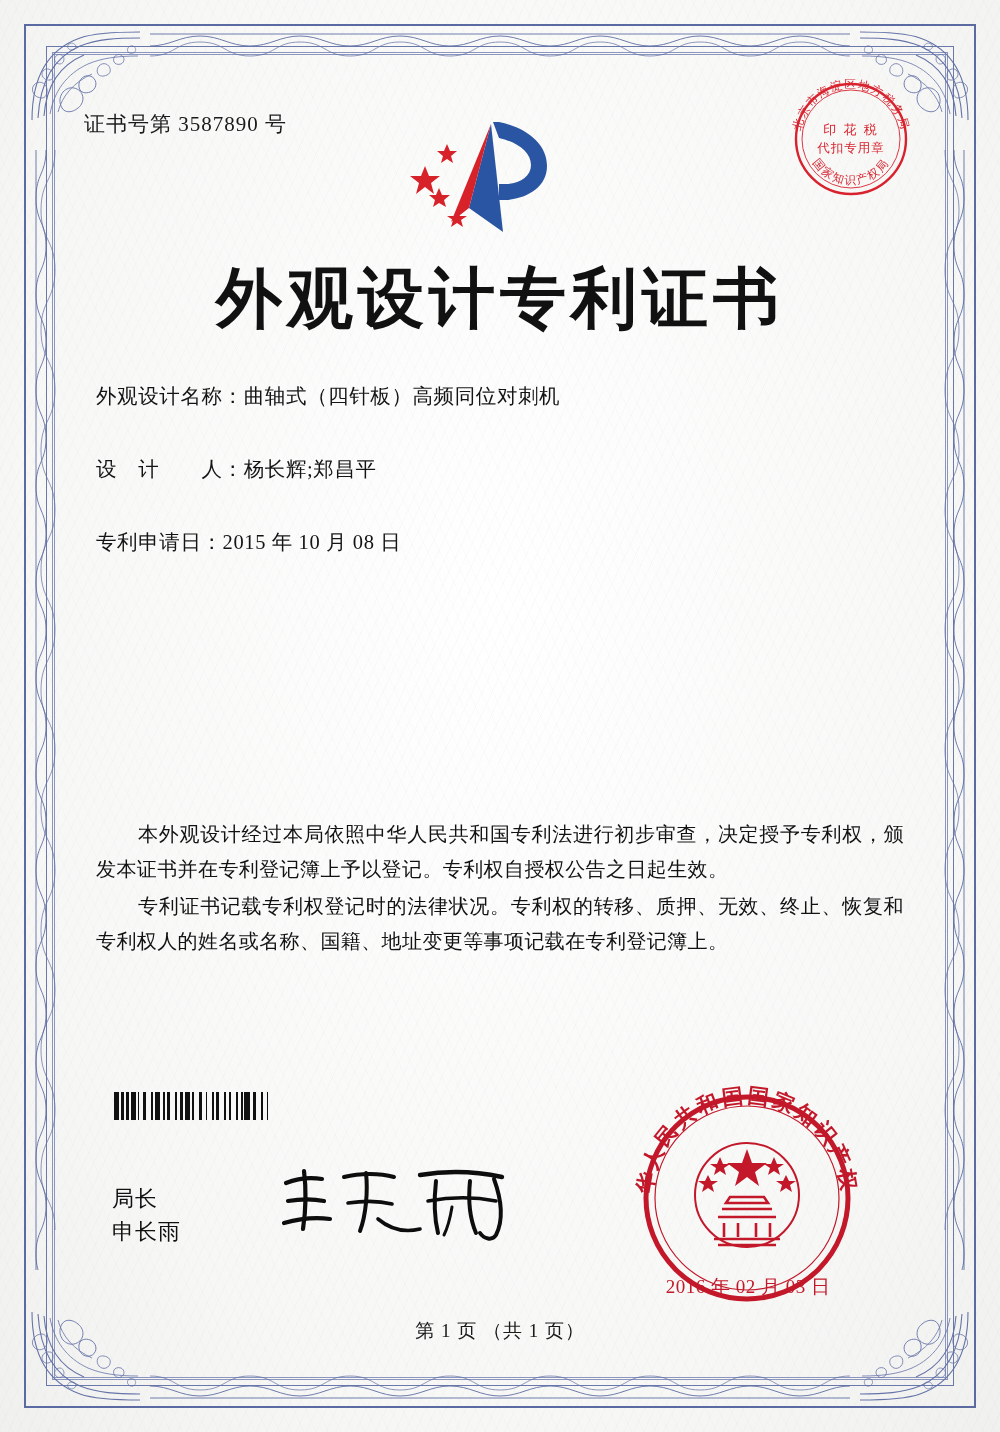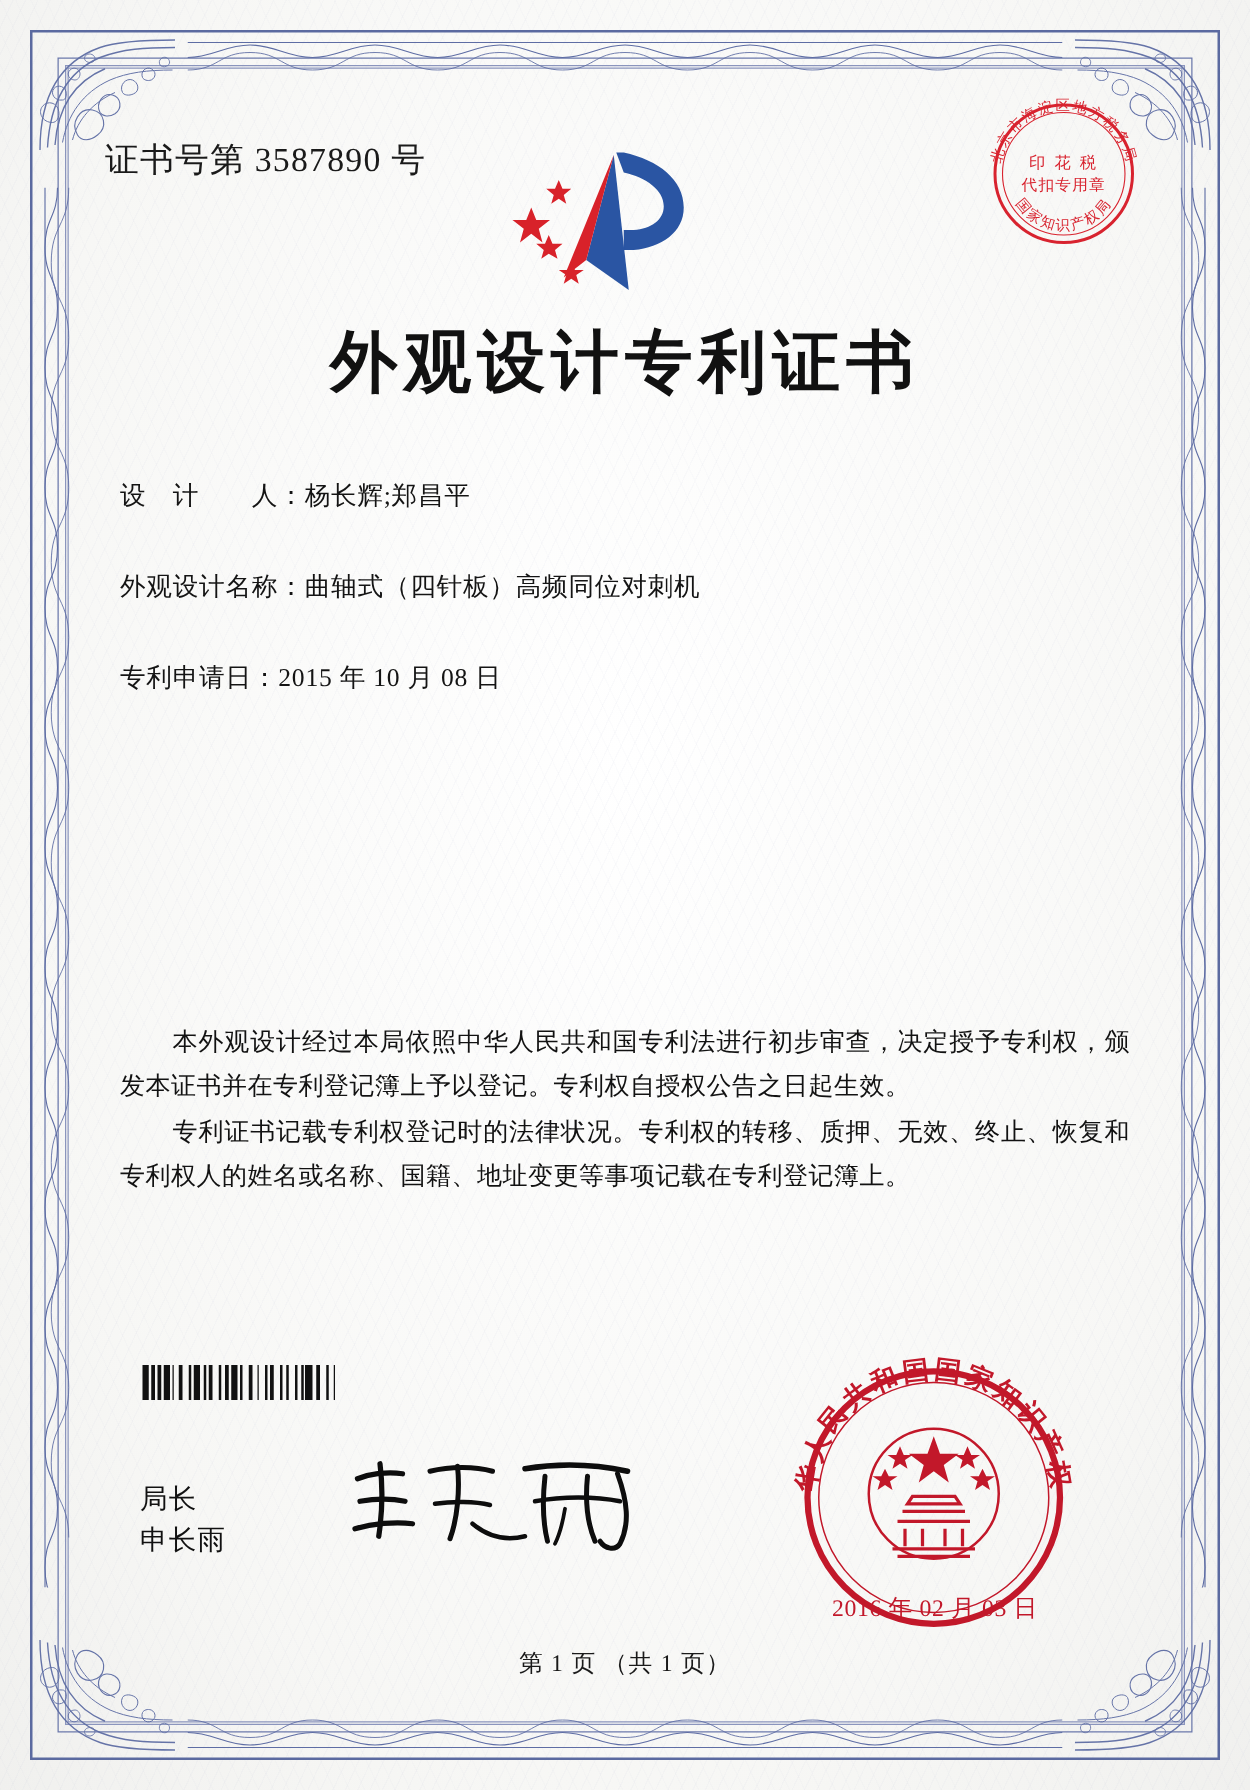--- a/index.html
+++ b/index.html
@@ -81,21 +81,21 @@
   
   .content {
     position: absolute;
     left: 52px; top: 52px;
     width: 896px; height: 1328px;
   }
 
   .cert-no {
     position: absolute;
     left: 32px; top: 58px;
-    font-size: 27px;
+    font-size: 21px;
     letter-spacing: 1px;
     color: #1a1a1a;
     font-family: "Liberation Serif", serif;
   }
 
   
   .logo {
     position: absolute;
     left: 50%; top: 62px;
     transform: translateX(-50%);
@@ -108,21 +108,21 @@
     position: absolute;
     right: 26px; top: 16px;
     width: 142px; height: 142px;
   }
   .tax-stamp svg { width: 100%; height: 100%; display: block; }
 
   .doc-title {
     position: absolute;
     left: 0; right: 0; top: 202px;
     text-align: center;
-    font-size: 54px;
+    font-size: 66px;
     font-weight: bold;
     letter-spacing: 5px;
     color: #111;
     font-family: "DejaVu Serif", serif;
   }
 
   .fields {
     position: absolute;
     left: 44px; top: 330px; right: 40px;
   }
@@ -353,24 +353,24 @@
         </text>
         <text x="71" y="66" text-anchor="middle" font-family="'Liberation Serif', serif" font-size="13" fill="#d8232f" letter-spacing="2">印 花 税</text>
         <text x="71" y="84" text-anchor="middle" font-family="'Liberation Serif', serif" font-size="12.5" fill="#d8232f" letter-spacing="1">代扣专用章</text>
       </svg>
     </div>
 
     <div class="doc-title">外观设计专利证书</div>
 
     <div class="fields">
       <div class="field-row">
-        <span class="field-label">设　计　　人：</span><span class="field-value">杨长辉;郑昌平</span>
+        <span class="field-label">外观设计名称：</span><span class="field-value">曲轴式（四针板）高频同位对刺机</span>
       </div>
       <div class="field-row">
-        <span class="field-label">外观设计名称：</span><span class="field-value">曲轴式（四针板）高频同位对刺机</span>
+        <span class="field-label">设　计　　人：</span><span class="field-value">杨长辉;郑昌平</span>
       </div>
       <div class="field-row">
         <span class="field-label">专利申请日：</span><span class="field-value">2015 年 10 月 08 日</span>
       </div>
     </div>
 
     <div class="paragraphs">
       <p>本外观设计经过本局依照中华人民共和国专利法进行初步审查，决定授予专利权，颁发本证书并在专利登记簿上予以登记。专利权自授权公告之日起生效。</p>
       <p>专利证书记载专利权登记时的法律状况。专利权的转移、质押、无效、终止、恢复和专利权人的姓名或名称、国籍、地址变更等事项记载在专利登记簿上。</p>
     </div>

